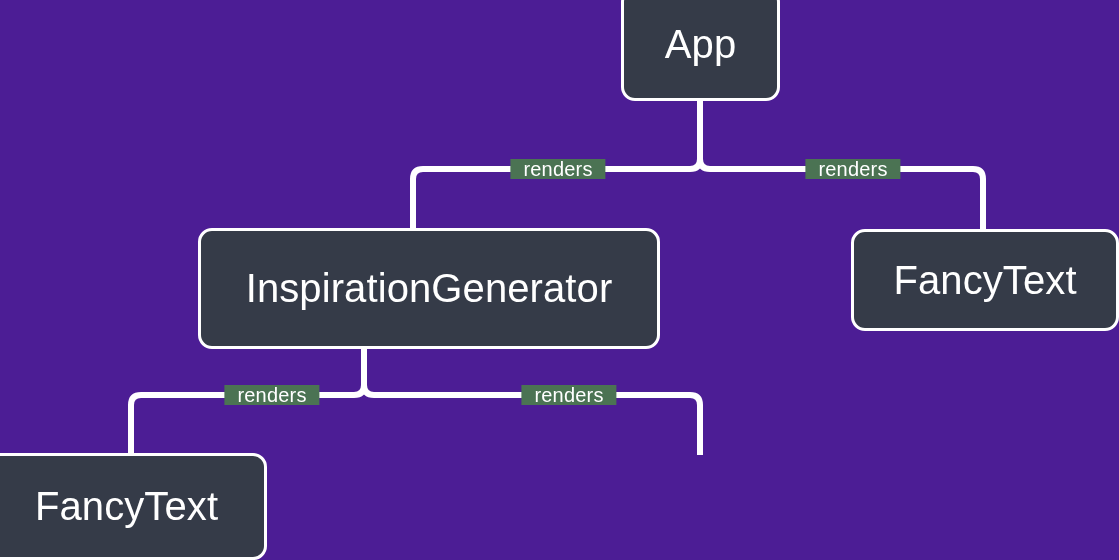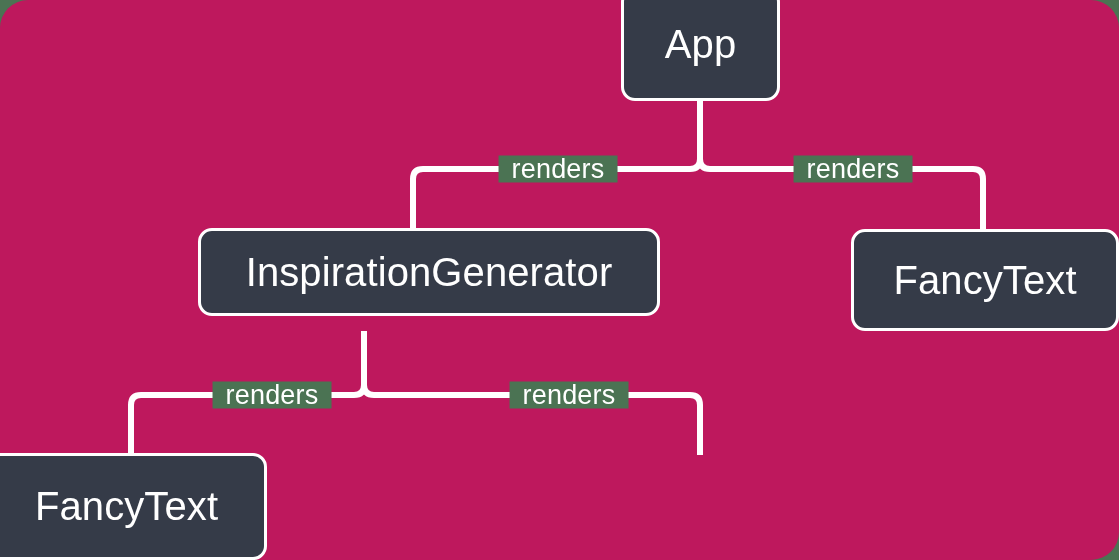--- a/index.html
+++ b/index.html
@@ -10,22 +10,21 @@
     width: 1119px;
     height: 560px;
     overflow: hidden;
     font-family: "Liberation Sans", sans-serif;
     background: #4b7353;
   }
   #diagram {
     position: relative;
     width: 1119px;
     height: 560px;
-    background: #be185d;
-    border-radius: 28px;
+    background: #4c1d95;
   }
   #wires {
     position: absolute;
     left: 0;
     top: 0;
     width: 1119px;
     height: 560px;
     pointer-events: none;
   }
   .node {
@@ -47,21 +46,21 @@
   .node-app {
     left: 621px;
     top: -12px;
     width: 159px;
     height: 113px;
   }
   .node-inspiration {
     left: 198px;
     top: 228px;
     width: 462px;
-    height: 88px;
+    height: 121px;
   }
   .node-fancytext-right {
     left: 851px;
     top: 229px;
     width: 268px;
     height: 102px;
   }
   .node-fancytext-left {
     left: -14px;
     top: 453px;
@@ -71,21 +70,21 @@
   .node-copyright {
     left: 568px;
     top: 455px;
     width: 264px;
     height: 105px;
   }
   .edge-label {
     position: absolute;
     transform: translate(-50%, -50%);
     color: #ffffff;
-    font-size: 27px;
+    font-size: 20px;
     font-weight: 400;
     letter-spacing: 0.2px;
     white-space: nowrap;
     background: #4b7353;
     padding: 0 13px;
     line-height: 1;
     z-index: 3;
   }
 </style>
 </head>

